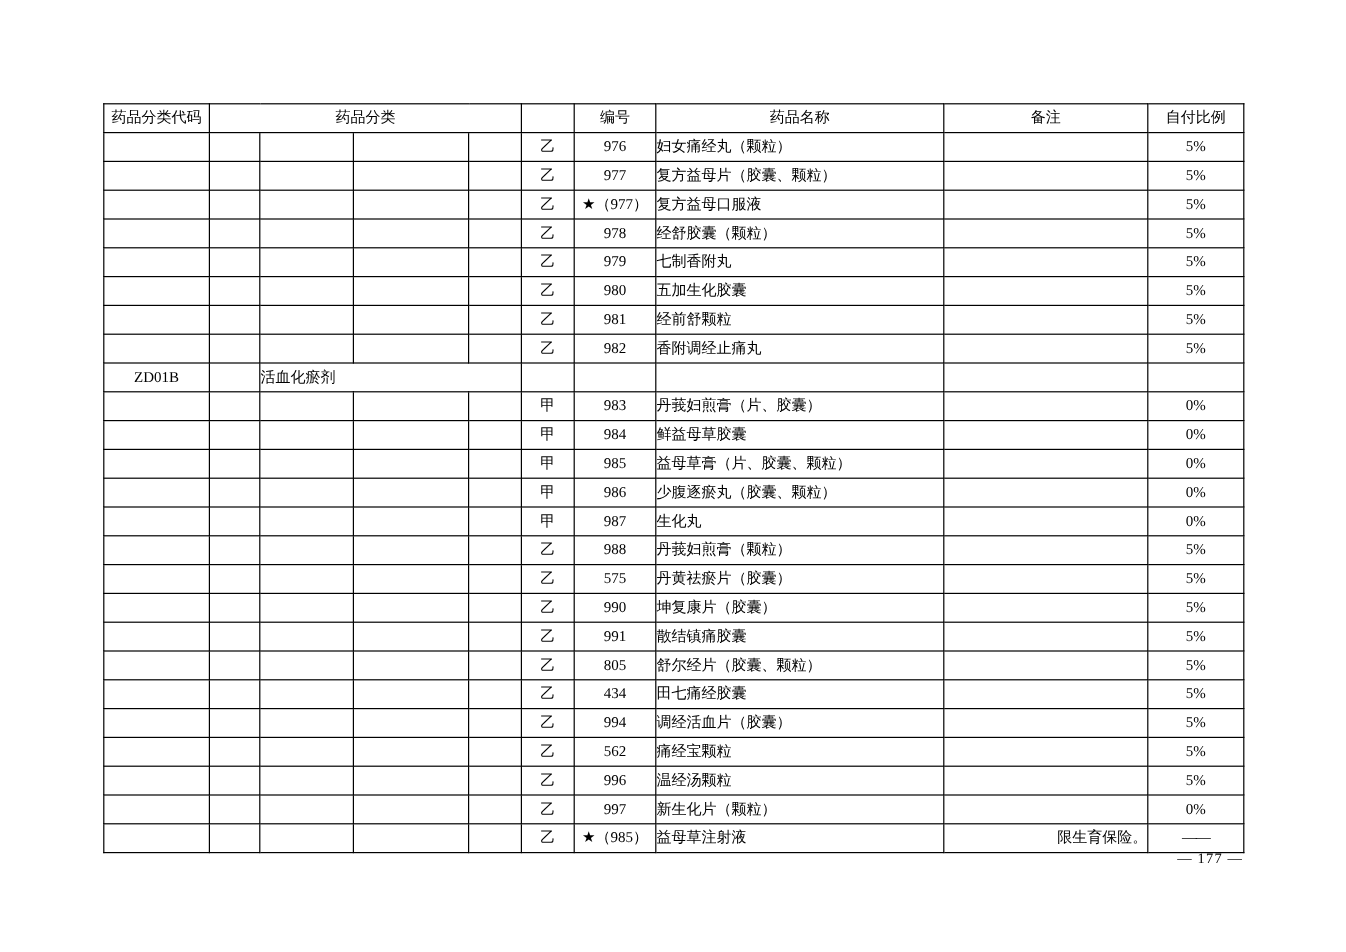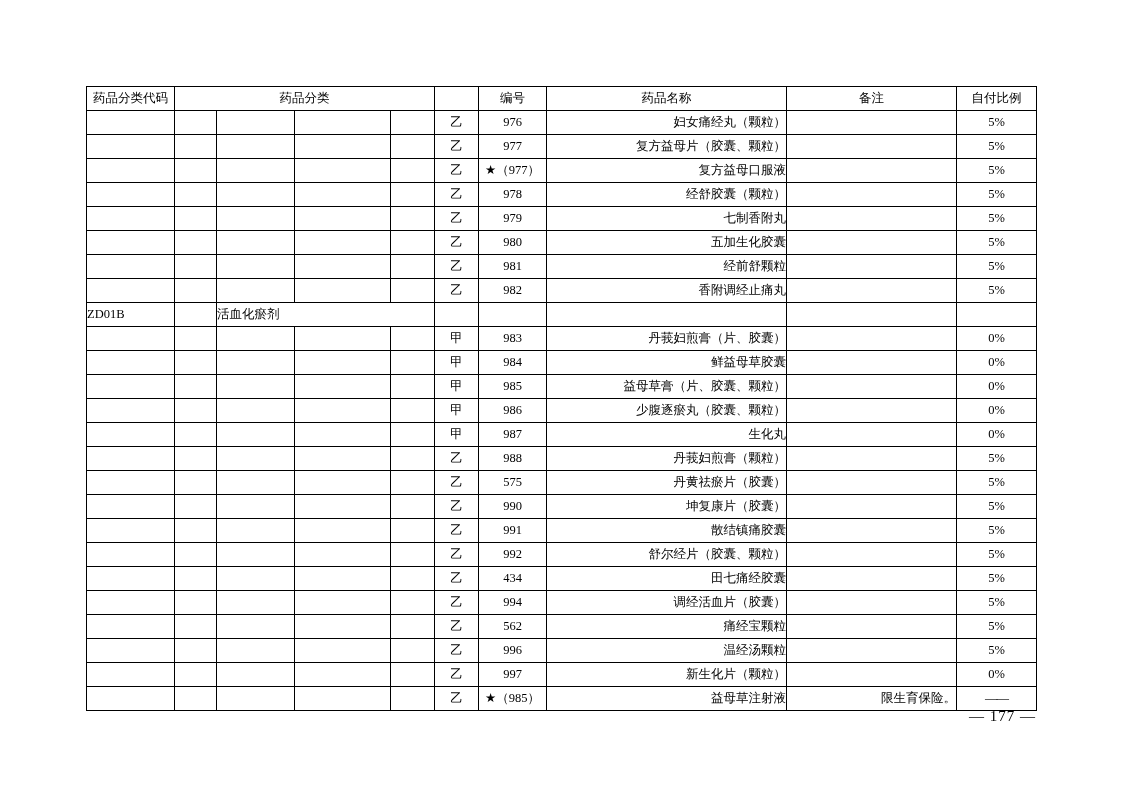--- a/index.html
+++ b/index.html
@@ -56,29 +56,29 @@
   .c-cat    { width: 96px; }
   .c-b3     { width: 44px; }
   .c-lvl    { width: 44px; }
   .c-num    { width: 68px; }
   .c-name   { width: 240px; }
   .c-note   { width: 170px; }
   .c-ratio  { width: 80px; }
 
   .center { text-align: center; }
   .left-pad { text-align: right; padding-left: 8px; }
-  .name-cell { text-align: right; padding-left: 8px; }
+  .name-cell { text-align: left; padding-left: 8px; }
   .cat-label { text-align: left; padding-left: 10px; }
-  .code-cell { text-align: left; padding-left: 6px; font-family: "Liberation Serif", serif; }
+  .code-cell { text-align: center; padding-left: 6px; font-family: "Liberation Serif", serif; }
 
   .pagenum {
     position: absolute;
     right: 86px;
     top: 708px;
-    font-size: 15px;
+    font-size: 12px;
     letter-spacing: 1px;
     text-align: right;
     width: 200px;
   }
   .dash { letter-spacing: -1px; }
 </style>
 </head>
 <body>
 
 <div class="page">
@@ -341,21 +341,21 @@
           <td class="center">5%</td>
         </tr>
 
         <tr>
           <td class="code-cell"></td>
           <td></td>
           <td></td>
           <td class="cat-label"></td>
           <td></td>
           <td class="center">乙</td>
-          <td class="center">992</td>
+          <td class="center">805</td>
           <td class="name-cell">舒尔经片（胶囊、颗粒）</td>
           <td class="left-pad"></td>
           <td class="center">5%</td>
         </tr>
 
         <tr>
           <td class="code-cell"></td>
           <td></td>
           <td></td>
           <td class="cat-label"></td>

